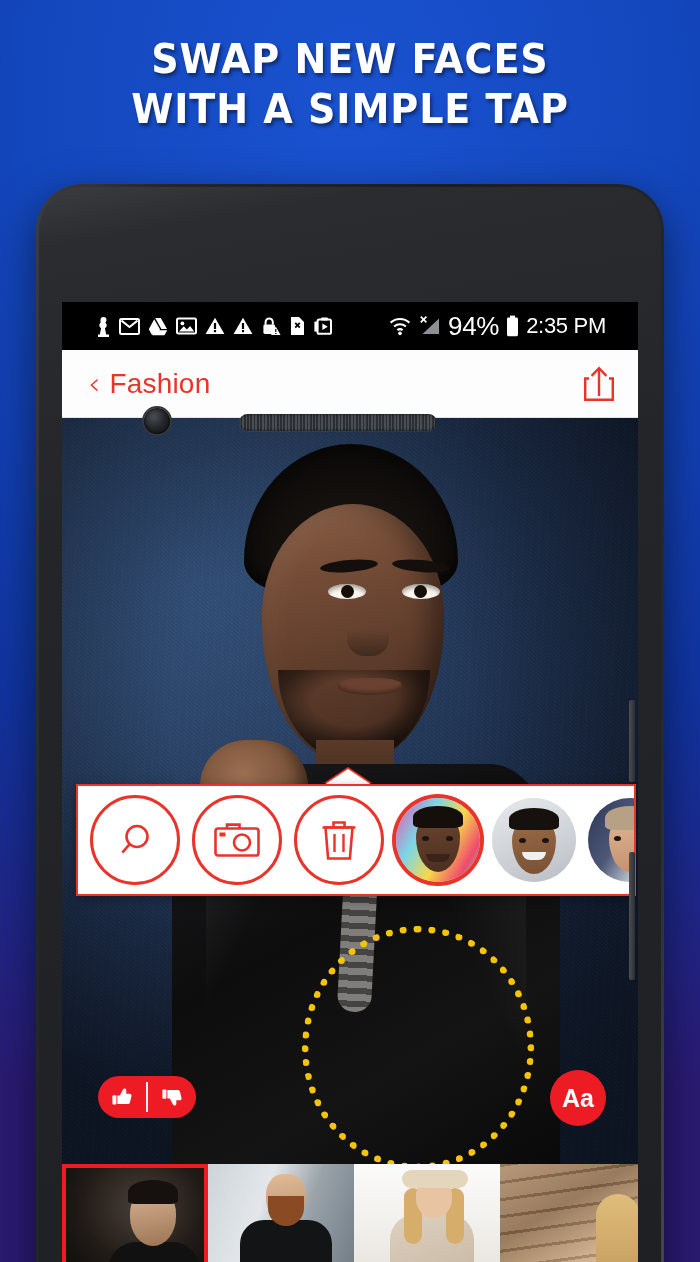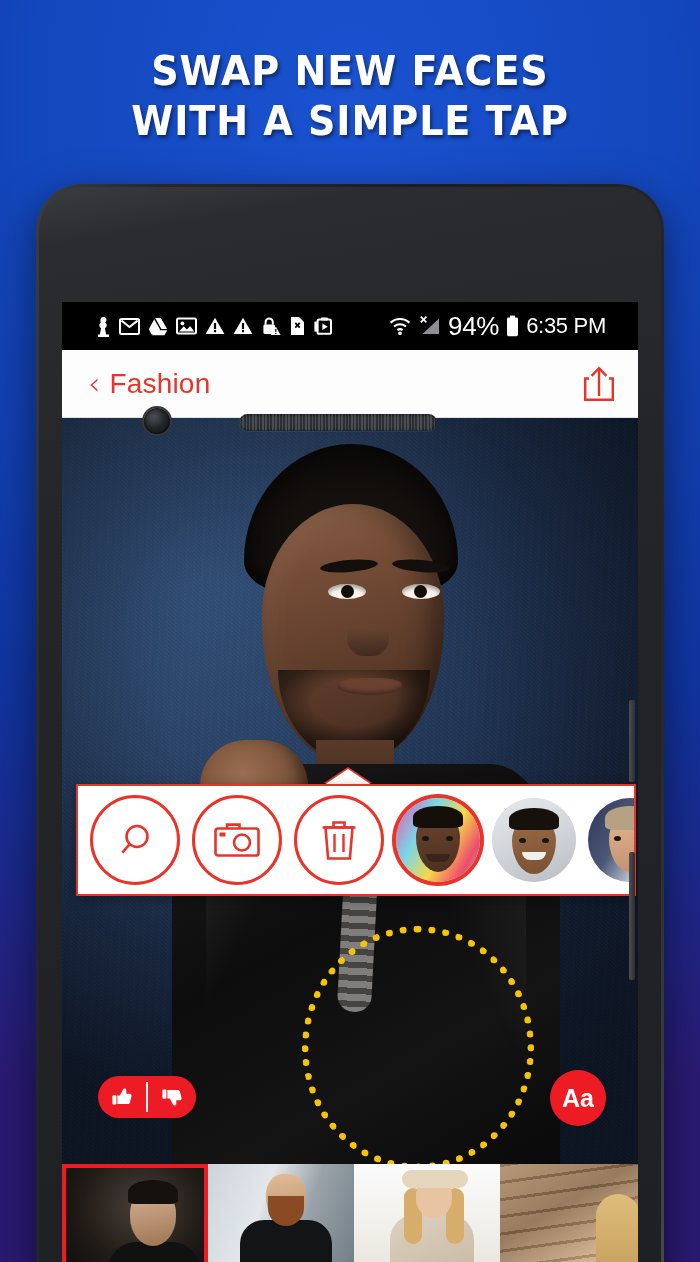--- a/index.html
+++ b/index.html
@@ -20,21 +20,21 @@
     width: 700px;
     height: 1262px;
     background:
       radial-gradient(120% 85% at 50% 8%, #1a52d0 0%, #1347bd 38%, #1034a0 68%, #2a1a72 100%);
     overflow: hidden;
   }
 
   
   #headline {
     position: absolute;
-    top: 46px;
+    top: 34px;
     left: 0;
     width: 700px;
     text-align: center;
     z-index: 5;
   }
   #headline .line {
     display: block;
     color: #ffffff;
     font-family: "DejaVu Sans", sans-serif;
     font-weight: bold;
@@ -594,21 +594,21 @@
             </svg>
           <svg class="sb-ico" width="24" height="20" viewBox="0 0 24 20">
               <path fill="#8d8f93" d="M21 2.5V18H4.5z"></path>
               <path fill="#fff" d="M2.2 1.3l1.2-1.2 2.2 2.2L7.8.1 9 1.3 6.8 3.5 9 5.7 7.8 6.9 5.6 4.7 3.4 6.9 2.2 5.7l2.2-2.2z"></path>
             </svg>
           <span id="battery-pct">94%</span>
           <svg class="sb-ico" width="15" height="22" viewBox="0 0 15 22">
               <rect x="5" y="0.6" width="5" height="2.4" fill="#fff"></rect>
               <rect x="2" y="2.6" width="11" height="18.6" rx="1.4" fill="#fff"></rect>
             </svg>
-          <span id="clock">6:35 PM</span>
+          <span id="clock">2:35 PM</span>
         </div>
       </div>
 
       <div id="app-bar">
         <div id="back-nav">
           <span id="back-chevron">‹</span>
           <span id="app-bar-title">Fashion</span>
         </div>
         <svg width="34" height="38" viewBox="0 0 34 38">
           <path d="M7 13.5H3.2v21.3h27.6V13.5H27" fill="none" stroke="#e8342b" stroke-width="2.4"></path>

